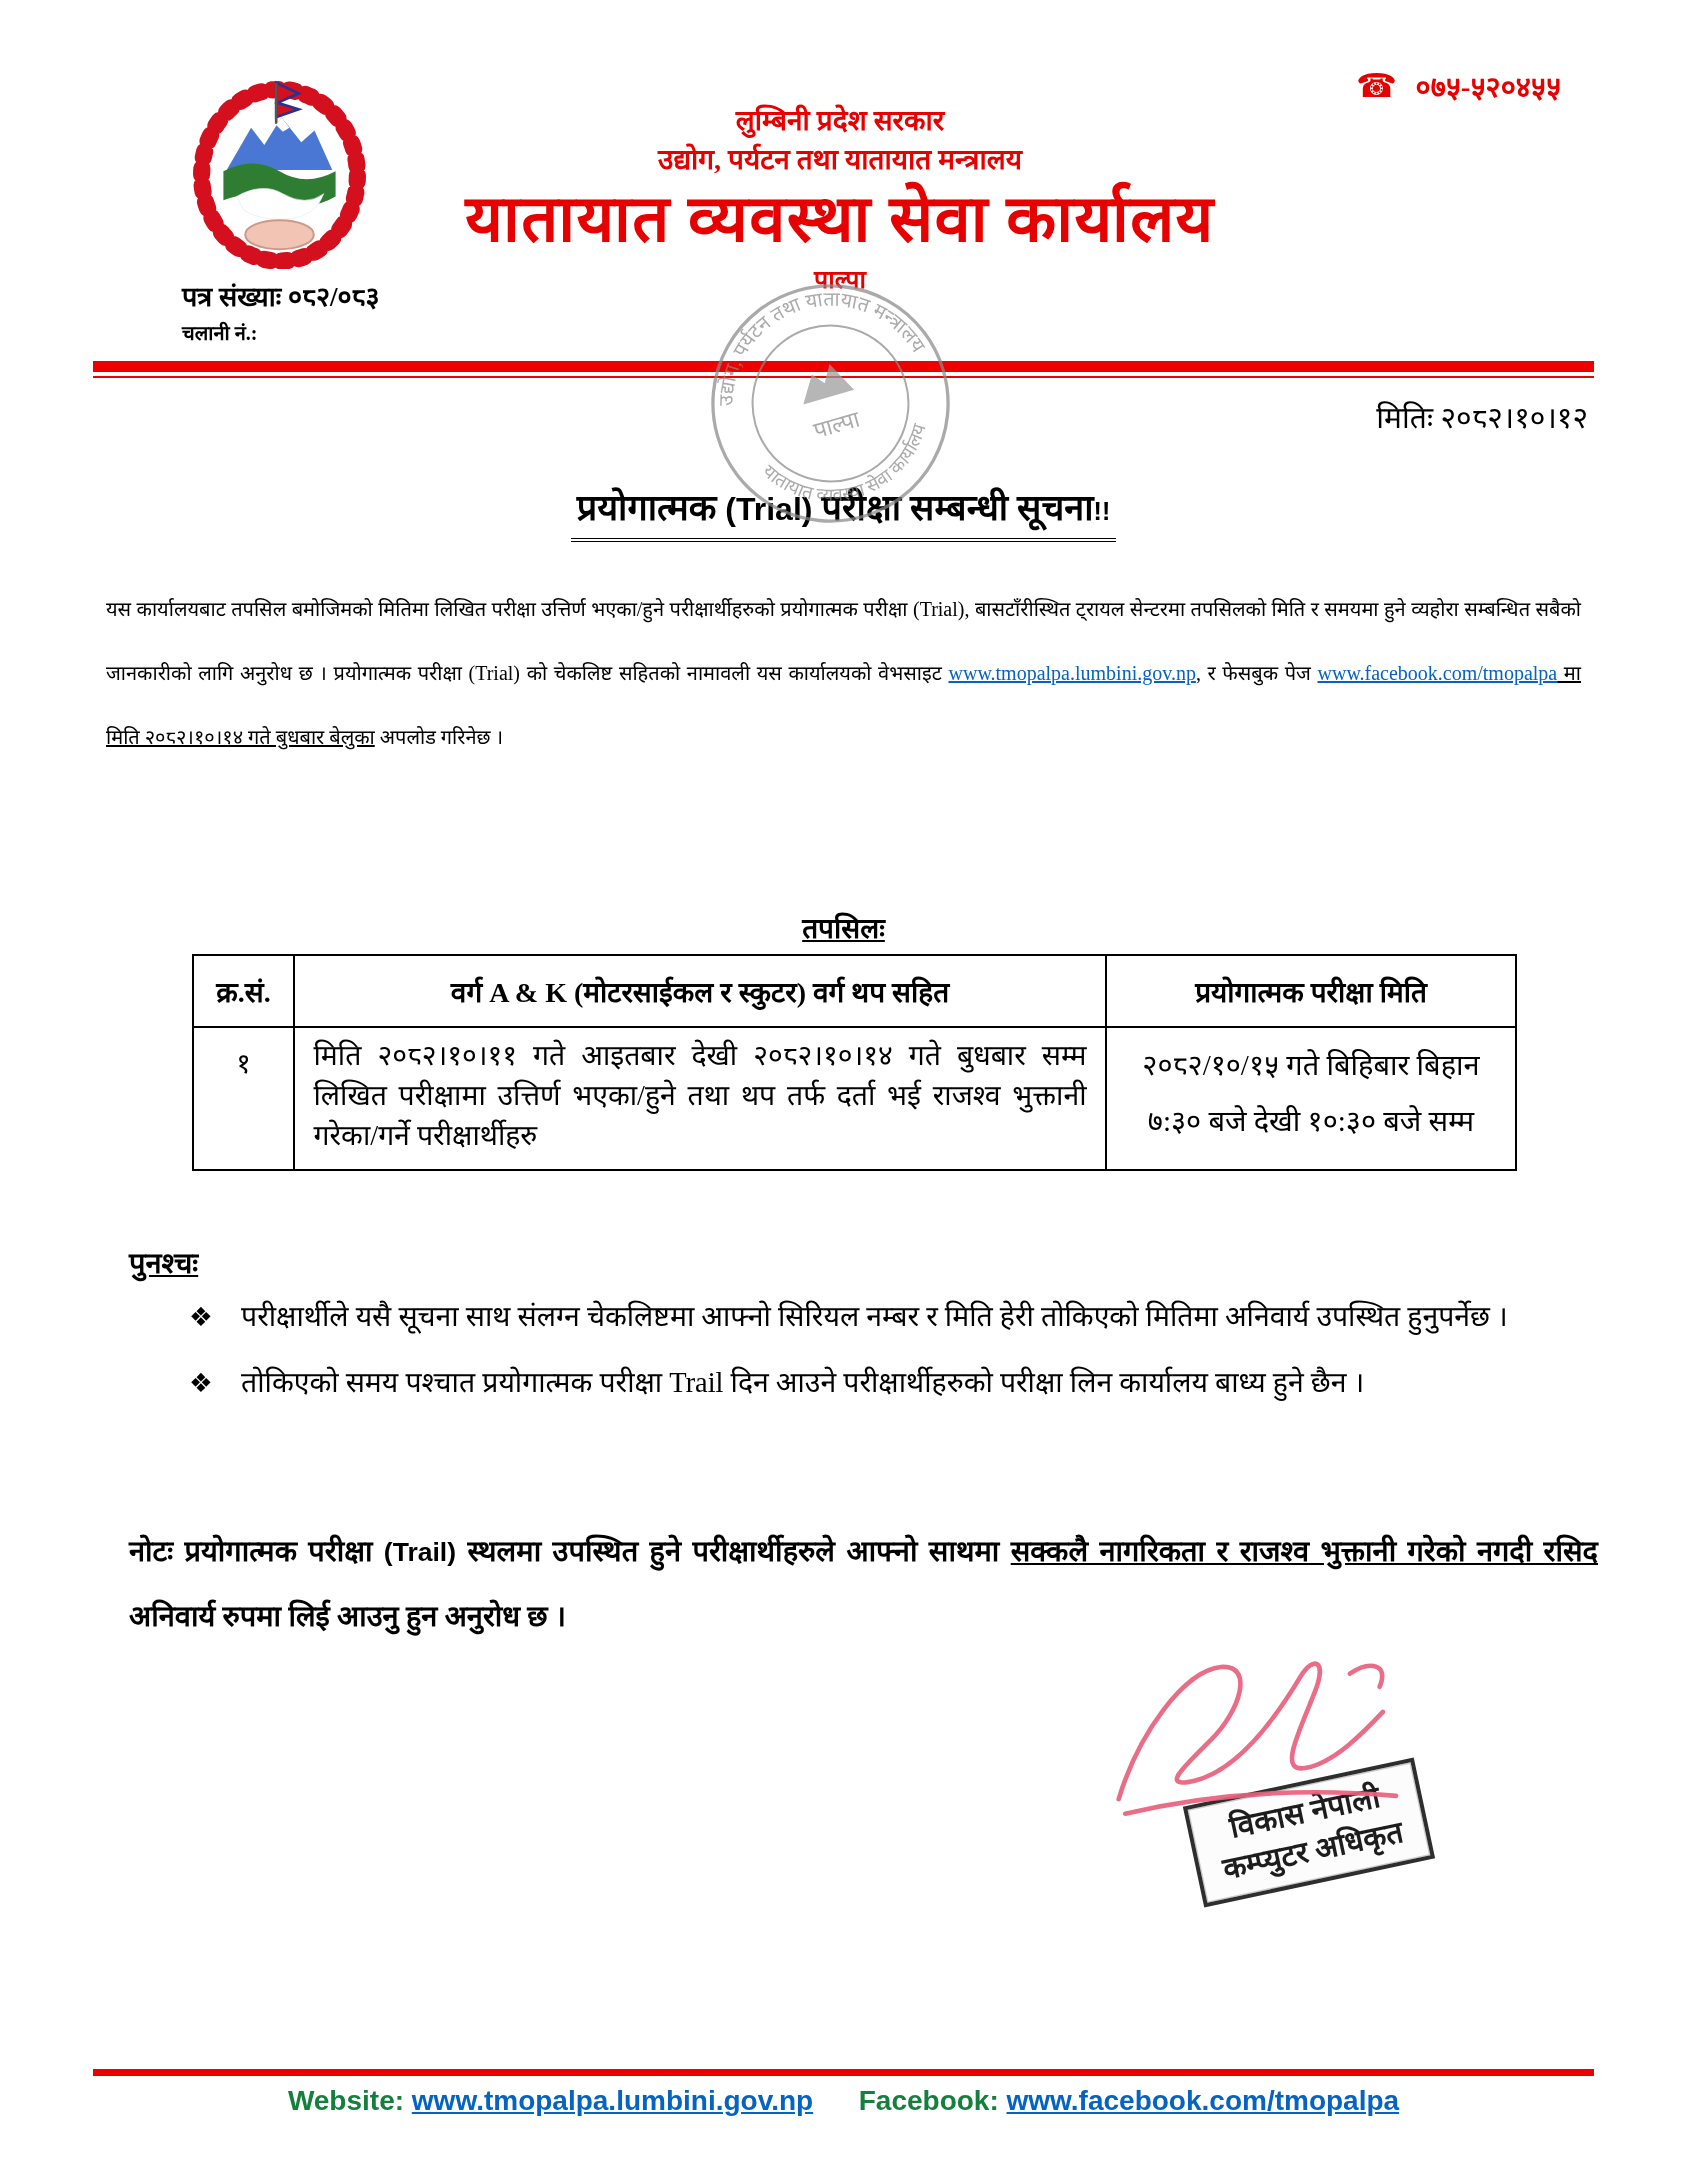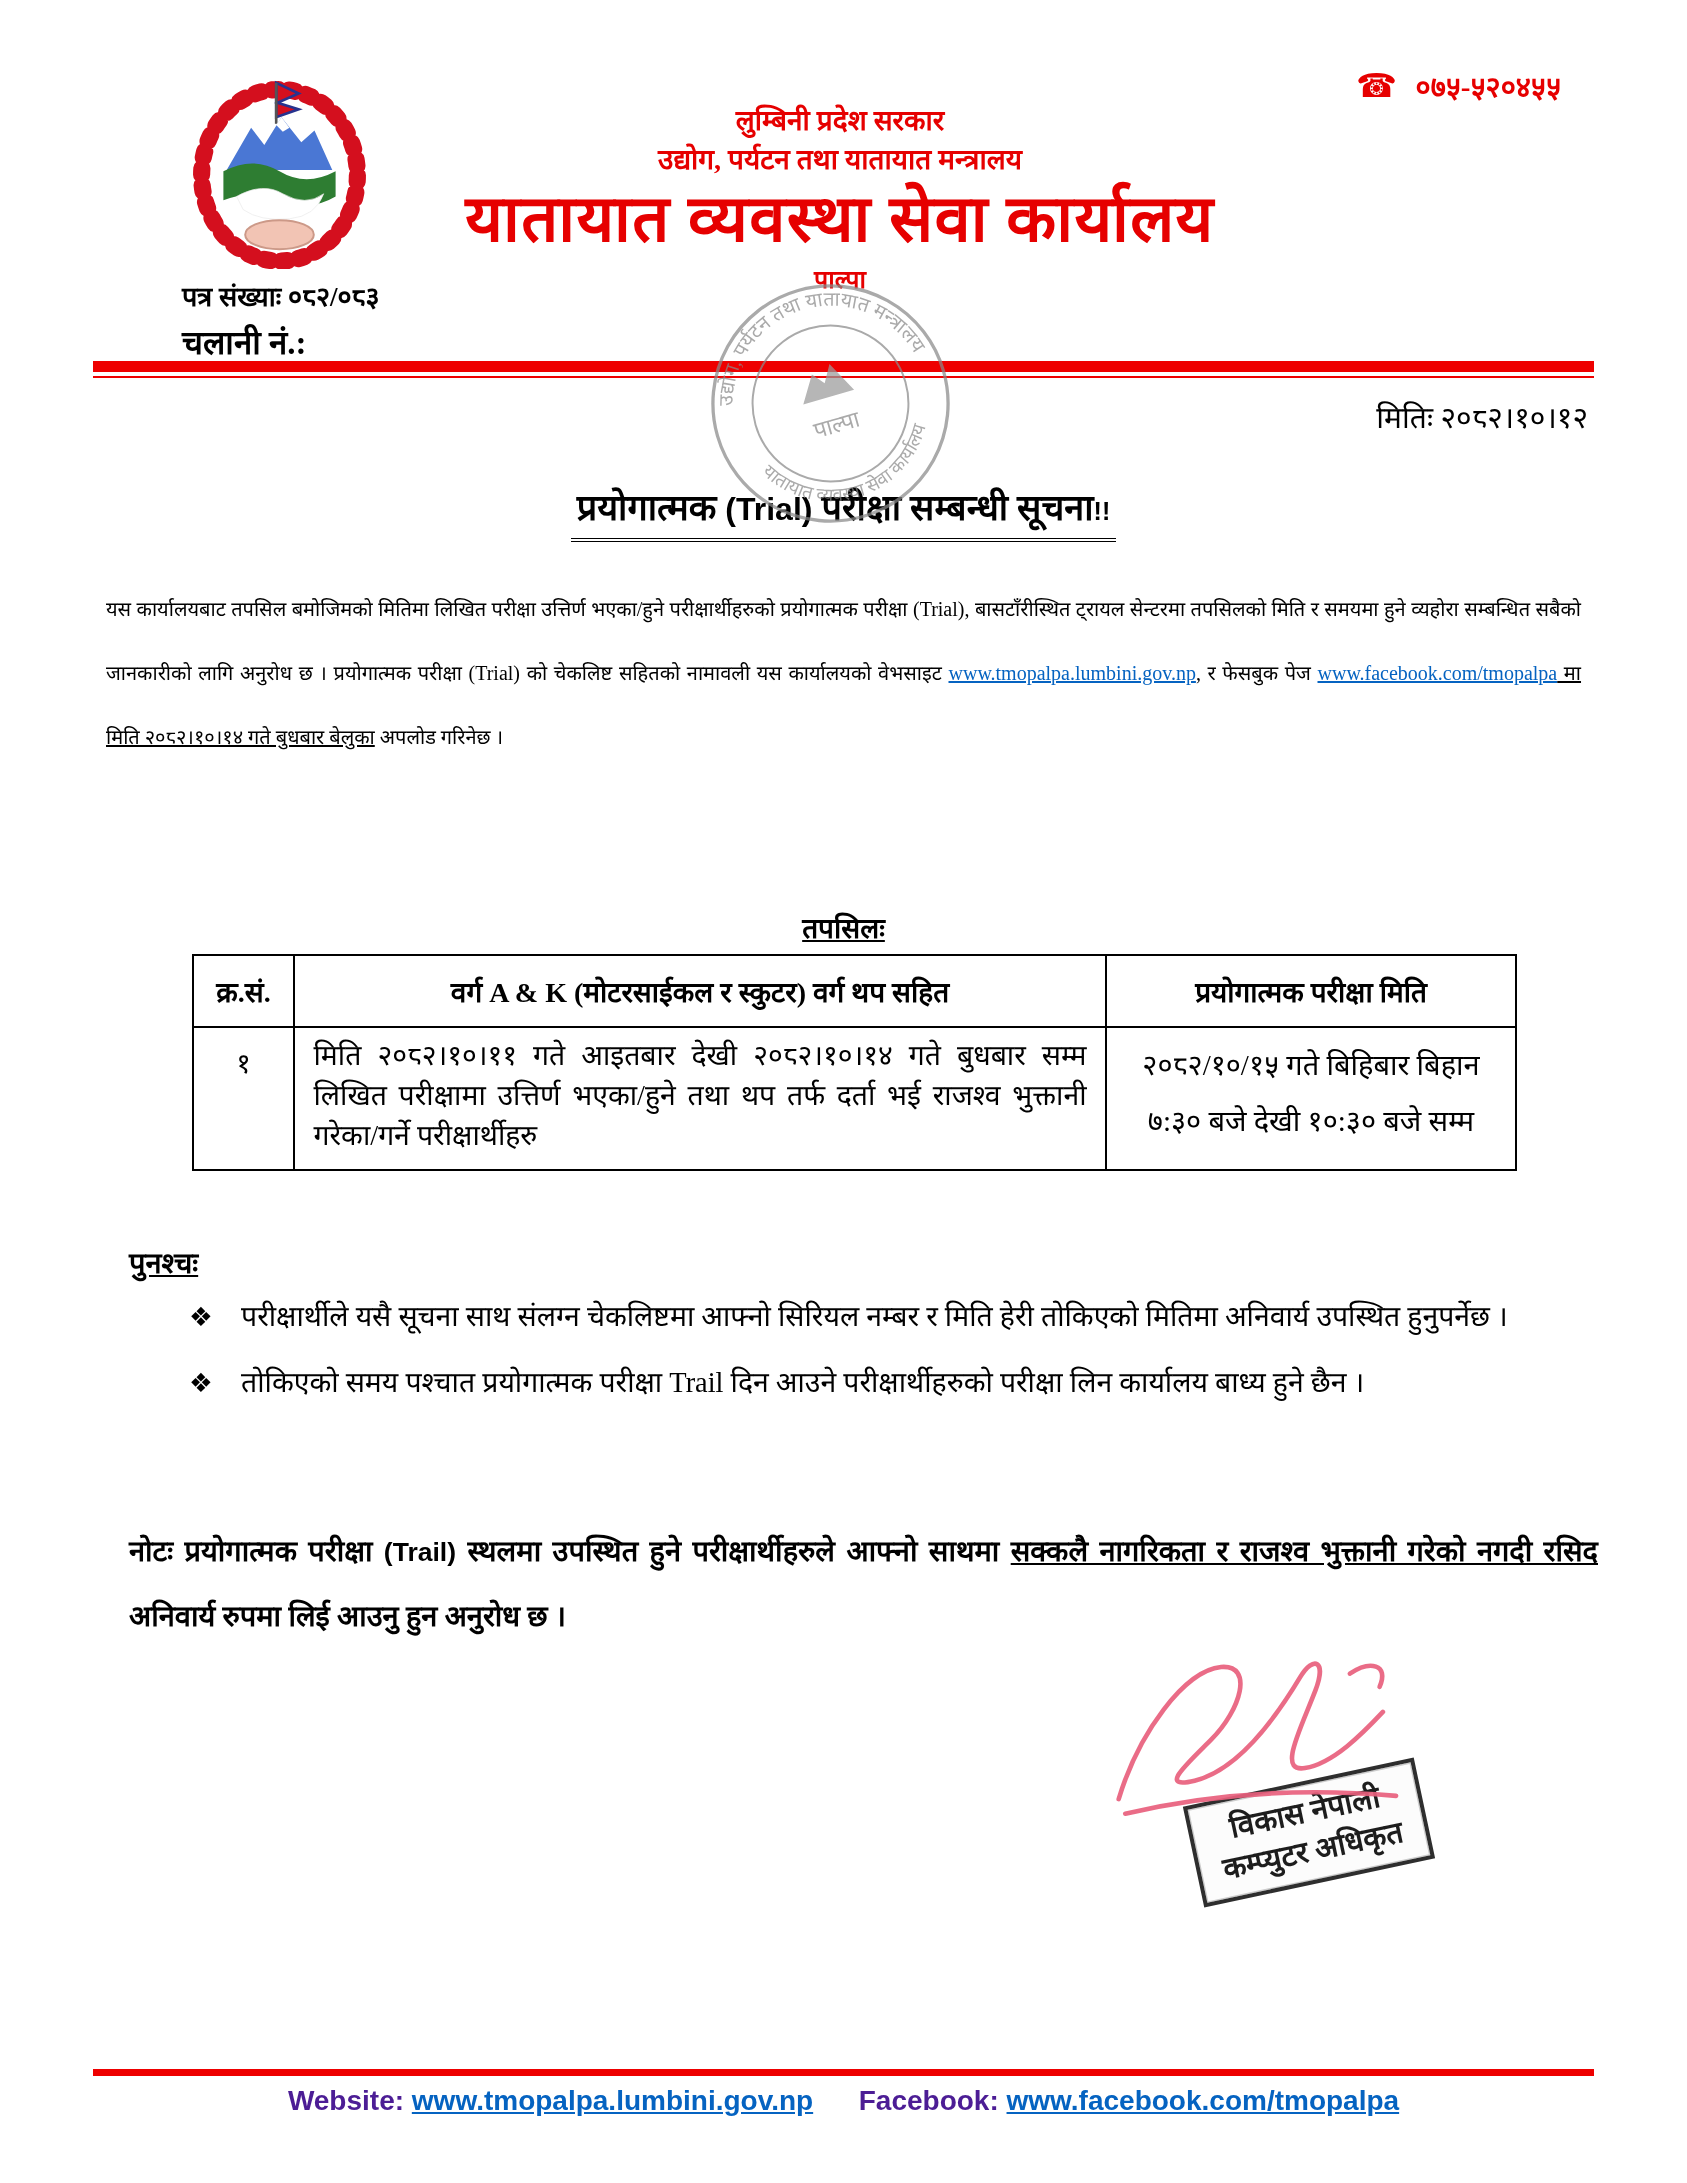--- a/index.html
+++ b/index.html
@@ -14,21 +14,21 @@
   
   .emblem{position:absolute;left:177px;top:71px;width:205px;height:198px;}
   .head-center{position:absolute;left:357px;top:74px;width:966px;text-align:center;margin-top:31px;}
   .province{font-size:28px;font-weight:bold;color:#e60000;line-height:1.15;}
   .ministry{font-size:28px;font-weight:bold;color:#e60000;line-height:1.15;margin-top:6.6px;}
   .office{font-size:65px;font-weight:bold;color:#e60000;line-height:1.1;margin-top:8px;letter-spacing:1.3px;}
   .district{font-size:25px;font-weight:bold;color:#e60000;margin-top:5.3px;}
   .phone{position:absolute;right:126px;top:66px;font-size:29px;font-weight:bold;color:#e60000;white-space:nowrap;}
   .phone .tel-icon{font-size:33px;margin-right:18.5px;font-family:"DejaVu Sans",sans-serif;}
   .letter-no{position:absolute;left:182px;top:277px;font-size:27px;font-weight:bold;}
-  .dispatch-no{position:absolute;left:182px;top:319px;font-size:33px;font-weight:bold;}
+  .dispatch-no{position:absolute;left:182px;top:319px;font-size:20px;font-weight:bold;}
   .red-rule{position:absolute;left:93px;right:93px;top:361px;height:10.6px;background:#ee0000;z-index:1;}
   .red-rule::after{content:"";position:absolute;left:0;right:0;top:14.6px;height:2.6px;background:#ee0000;}
   
   .seal{position:absolute;left:705px;top:278px;width:251px;height:251px;opacity:.72;z-index:2;transform:rotate(-16deg);}
   .seal text{fill:#8a8a8a;font-family:"Liberation Serif",serif;}
   
   .date-line{position:absolute;right:99px;top:396px;font-size:30px;z-index:3;}
   .title-wrap{position:absolute;left:0;top:482px;width:100%;text-align:center;}
   .title-inner{display:inline-block;border-bottom:4.6px double #000;padding:0 5.3px 6.6px 5.3px;font-size:36px;font-weight:bold;}
   .title-latin{font-family:"Liberation Sans","DejaVu Sans",sans-serif;font-size:32px;}
@@ -65,21 +65,21 @@
     padding:6.6px 22.5px 10.6px 22.5px;
     text-align:center;color:#1d1d1d;
     font-weight:bold;font-size:30px;line-height:1.3;
     background:rgba(245,245,245,0.25);
     box-shadow:0 0 0 1.3px rgba(60,60,60,.25) inset;
   }
   
   .footer-rule{position:absolute;left:93px;right:93px;top:2069px;height:6.6px;background:#ee0000;}
   .footer{position:absolute;left:0;top:2085px;width:100%;text-align:center;
     font-family:"Liberation Sans","DejaVu Sans",sans-serif;font-size:28px;font-weight:bold;}
-  .footer .lbl{color:#4c1d95;}
+  .footer .lbl{color:#15803d;}
   .footer .gap{display:inline-block;width:30px;}
 </style>
 </head>
 <body>
 
 <div class="page">
 
   <svg class="emblem" viewBox="0 0 310 300" aria-hidden="true">
     <ellipse cx="155" cy="158" rx="118" ry="130" fill="none" stroke="#2e8b2e" stroke-width="14" stroke-dasharray="7 20"></ellipse>
     <ellipse cx="155" cy="158" rx="118" ry="130" fill="none" stroke="#d40f1e" stroke-width="26" stroke-dasharray="10 16" stroke-linecap="round"></ellipse>

